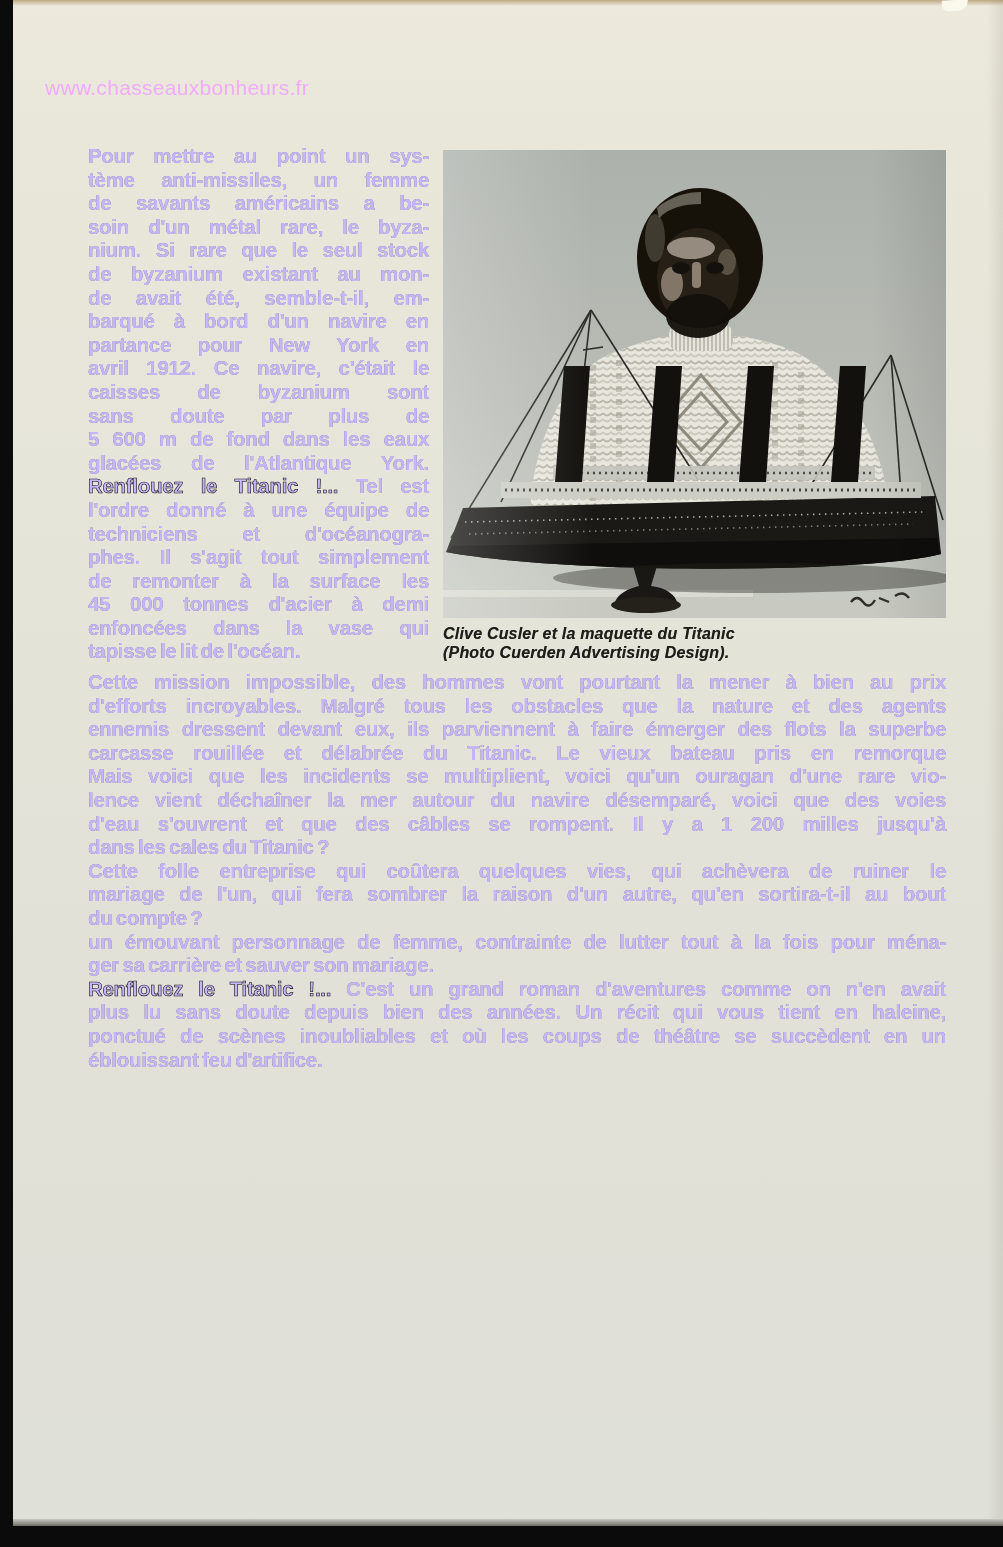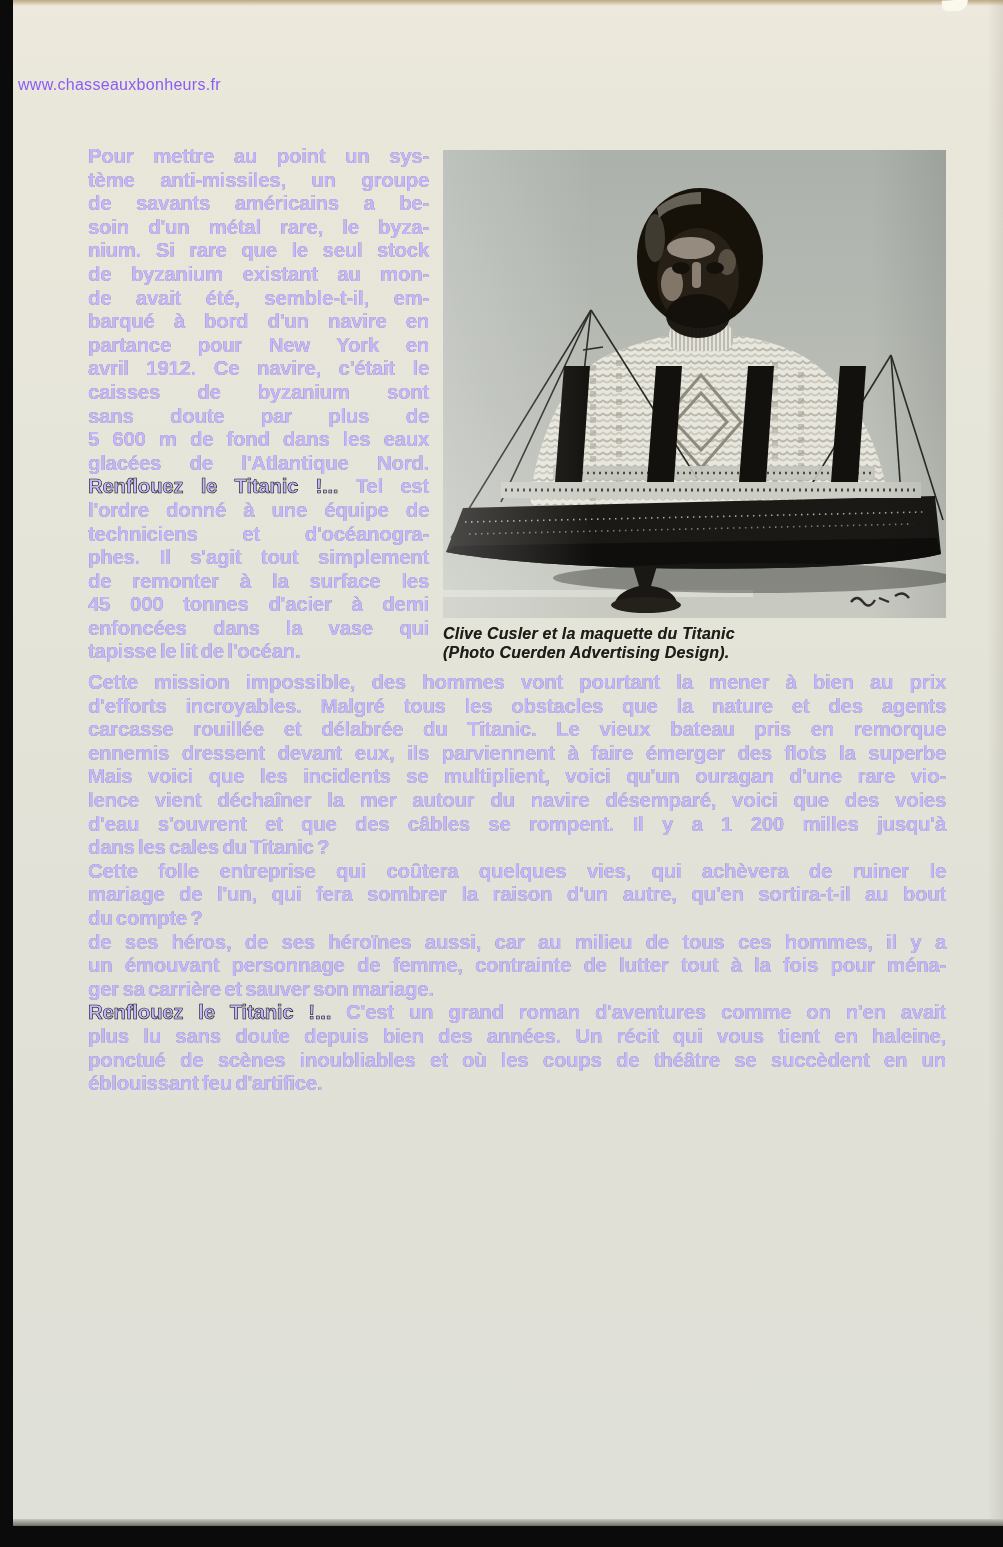--- a/index.html
+++ b/index.html
@@ -10,22 +10,22 @@
   .page::after{content:'';position:absolute;top:0;bottom:0;right:0;width:16px;
         background:linear-gradient(90deg,rgba(90,85,70,0),rgba(90,85,70,0.12));}
   .top-tint{position:absolute;left:13px;right:0;top:0;height:6px;
         background:linear-gradient(180deg,rgba(150,115,58,0.55),rgba(150,115,58,0));}
   .tear{position:absolute;top:0;left:942px;width:26px;height:11px;background:#fbf9ee;
         border-radius:0 0 10px 6px;transform:rotate(-3deg);}
   .edge-left{position:absolute;left:0;top:0;width:13px;height:100%;background:#0b0b0b;}
   .edge-bottom{position:absolute;left:0;right:0;bottom:0;height:21px;background:#0b0b0b;}
   .edge-bottom::before{content:'';position:absolute;top:-7px;left:13px;right:0;height:7px;
         background:linear-gradient(180deg,#c9c8c0,#6e6e67);}
-  .watermark{position:absolute;left:18px;top:76px;font-size:16px;letter-spacing:0.3px;
-        color:#8b5cf6;font-weight:400;}
+  .watermark{position:absolute;left:45px;top:76px;font-size:21px;letter-spacing:0.3px;
+        color:#f0abfc;font-weight:400;}
   .textblock{position:absolute;color:#c4b5fd;font-weight:700;font-size:20.5px;
         line-height:23.6px;letter-spacing:-0.3px;word-spacing:-2px;
         text-shadow:0 0 0.5px rgba(30,28,24,0.65);}
   .leftcol{left:88px;top:144px;width:341px;}
   .maintext{left:88px;top:670px;width:858px;}
   .tline{text-align:justify;text-align-last:justify;}
   .tline.lend{text-align-last:left;}
   .xb{-webkit-text-stroke:0.55px #14130f;}
   .photo{position:absolute;left:443px;top:150px;width:503px;height:468px;margin:0;padding:0;}
   .photo svg{display:block;width:503px;height:468px;}
@@ -40,33 +40,33 @@
   <div class="page"></div>
   <div class="top-tint"></div>
   <div class="tear"></div>
   <div class="edge-left"></div>
   <div class="edge-bottom"></div>
 
   <div class="watermark">www.chasseauxbonheurs.fr</div>
 
   <div class="textblock leftcol">
       <div class="tline">Pour mettre au point un sys-</div>
-      <div class="tline">tème anti-missiles, un groupe</div>
+      <div class="tline">tème anti-missiles, un femme</div>
       <div class="tline">de savants américains a be-</div>
       <div class="tline">soin d'un métal rare, le byza-</div>
       <div class="tline">nium. Si rare que le seul stock</div>
       <div class="tline">de byzanium existant au mon-</div>
       <div class="tline">de avait été, semble-t-il, em-</div>
       <div class="tline">barqué à bord d'un navire en</div>
       <div class="tline">partance pour New York en</div>
       <div class="tline">avril 1912. Ce navire, c'était le</div>
       <div class="tline">caisses de byzanium sont</div>
       <div class="tline">sans doute par plus de</div>
       <div class="tline">5&nbsp;600 m de fond dans les eaux</div>
-      <div class="tline">glacées de l'Atlantique Nord.</div>
+      <div class="tline">glacées de l'Atlantique York.</div>
       <div class="tline"><span class="xb">Renflouez le Titanic&nbsp;!...</span> Tel est</div>
       <div class="tline">l'ordre donné à une équipe de</div>
       <div class="tline">techniciens et d'océanogra-</div>
       <div class="tline">phes. Il s'agit tout simplement</div>
       <div class="tline">de remonter à la surface les</div>
       <div class="tline">45&nbsp;000 tonnes d'acier à demi</div>
       <div class="tline">enfoncées dans la vase qui</div>
       <div class="tline lend">tapisse le lit de l'océan.</div>
     </div>
 
@@ -172,30 +172,29 @@
   </figure>
 
   <div class="caption">
     <div>Clive Cusler et la maquette du Titanic</div>
     <div>(Photo Cuerden Advertising Design).</div>
   </div>
 
   <div class="textblock maintext">
       <div class="tline">Cette mission impossible, des hommes vont pourtant la mener à bien au prix</div>
       <div class="tline">d'efforts incroyables. Malgré tous les obstacles que la nature et des agents</div>
+      <div class="tline">ennemis dressent devant eux, ils parviennent à faire émerger des flots la superbe</div>
       <div class="tline">carcasse rouillée et délabrée du Titanic. Le vieux bateau pris en remorque</div>
-      <div class="tline">ennemis dressent devant eux, ils parviennent à faire émerger des flots la superbe</div>
       <div class="tline">Mais voici que les incidents se multiplient, voici qu'un ouragan d'une rare vio-</div>
       <div class="tline">lence vient déchaîner la mer autour du navire désemparé, voici que des voies</div>
       <div class="tline">d'eau s'ouvrent et que des câbles se rompent. Il y a 1&nbsp;200 milles jusqu'à</div>
       <div class="tline lend">dans les cales du Titanic&nbsp;?</div>
       <div class="tline">Cette folle entreprise qui coûtera quelques vies, qui achèvera de ruiner le</div>
       <div class="tline">mariage de l'un, qui fera sombrer la raison d'un autre, qu'en sortira-t-il au bout</div>
       <div class="tline lend">du compte&nbsp;?</div>
-      <div class="tline">de ses héros, de ses héroïnes aussi, car au milieu de tous ces hommes, il y a</div>
       <div class="tline">un émouvant personnage de femme, contrainte de lutter tout à la fois pour ména-</div>
       <div class="tline lend">ger sa carrière et sauver son mariage.</div>
       <div class="tline"><span class="xb">Renflouez le Titanic&nbsp;!...</span> C'est un grand roman d'aventures comme on n'en avait</div>
       <div class="tline">plus lu sans doute depuis bien des années. Un récit qui vous tient en haleine,</div>
       <div class="tline">ponctué de scènes inoubliables et où les coups de théâtre se succèdent en un</div>
       <div class="tline lend">éblouissant feu d'artifice.</div>
     </div>
 </div>
 
 </body></html>

